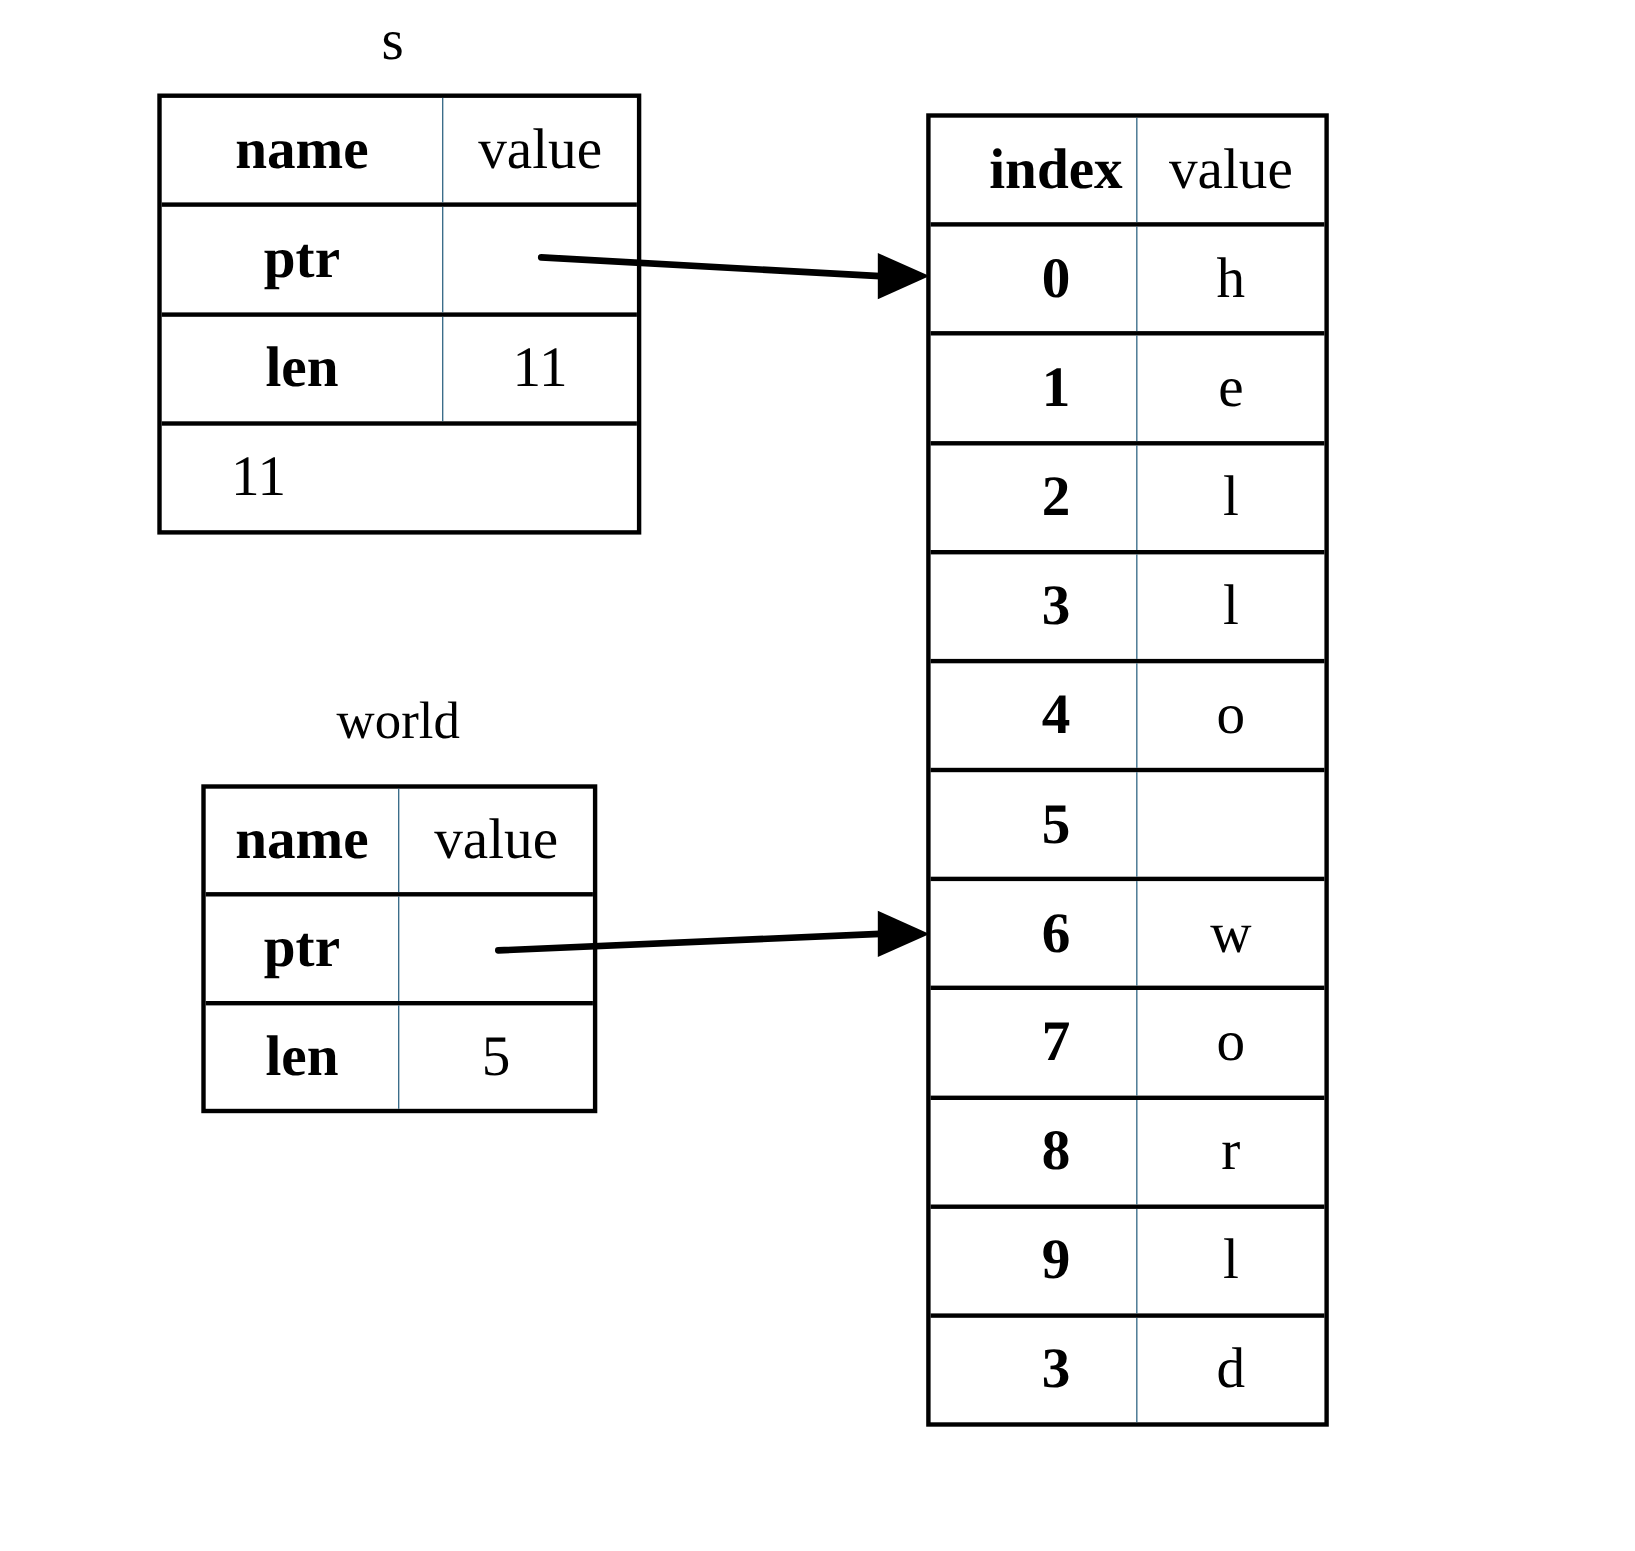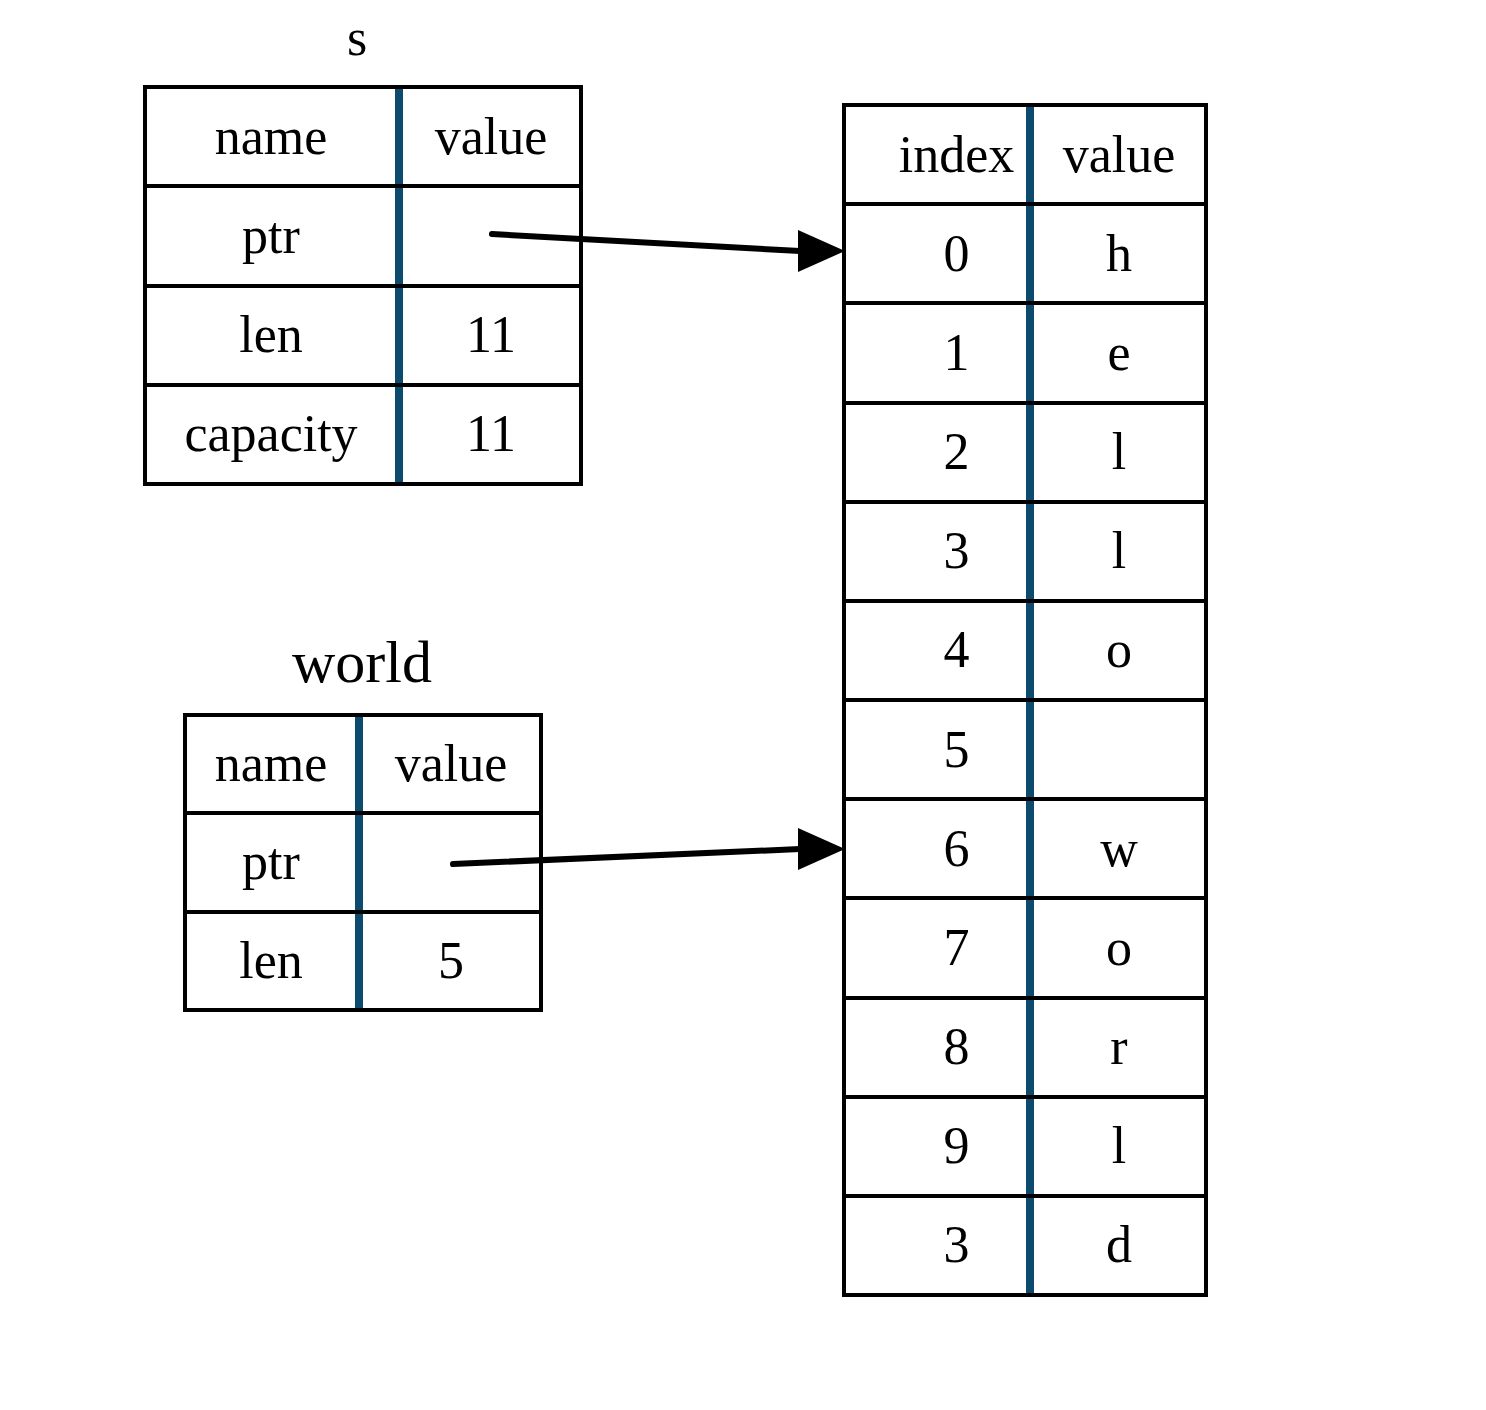--- a/index.html
+++ b/index.html
@@ -38,21 +38,22 @@
   .memtable .cell {
     box-sizing: border-box;
     display: flex;
     align-items: center;
     justify-content: center;
     overflow: hidden;
     white-space: nowrap;
     line-height: 1;
   }
   .memtable .cell.left {
-    border-right: 8px solid #0c4a6e;
+    border-right: 1px solid #0c4a6e;
+    font-weight: bold;
   }
 
   
   .caption {
     position: absolute;
     text-align: center;
     line-height: 1;
     white-space: nowrap;
   }
 
@@ -83,21 +84,21 @@
     height: 299px;
   }
   #table-world .cell.left  { width: 176px; }
   #table-world .cell.right { width: 176px; }
   #table-world .cell { font-size: 52px; }
 
   #caption-world {
     left: 162px;
     top: 632px;
     width: 400px;
-    font-size: 60px;
+    font-size: 48px;
   }
 
   
   #table-heap {
     left: 842px;
     top: 103px;
     width: 366px;
     height: 1194px;
   }
   #table-heap .cell.left  { width: 152px; margin-left: 41px; }
@@ -128,21 +129,20 @@
     </div>
     <div class="row">
       <div class="cell left">ptr</div>
       <div class="cell right"></div>
     </div>
     <div class="row">
       <div class="cell left">len</div>
       <div class="cell right">11</div>
     </div>
     <div class="row">
-      <div class="cell left">capacity</div>
       <div class="cell right">11</div>
     </div>
   </div>
 
   <div class="caption" id="caption-world">world</div>
 
   <div class="memtable" id="table-world">
     <div class="row">
       <div class="cell left">name</div>
       <div class="cell right">value</div>

